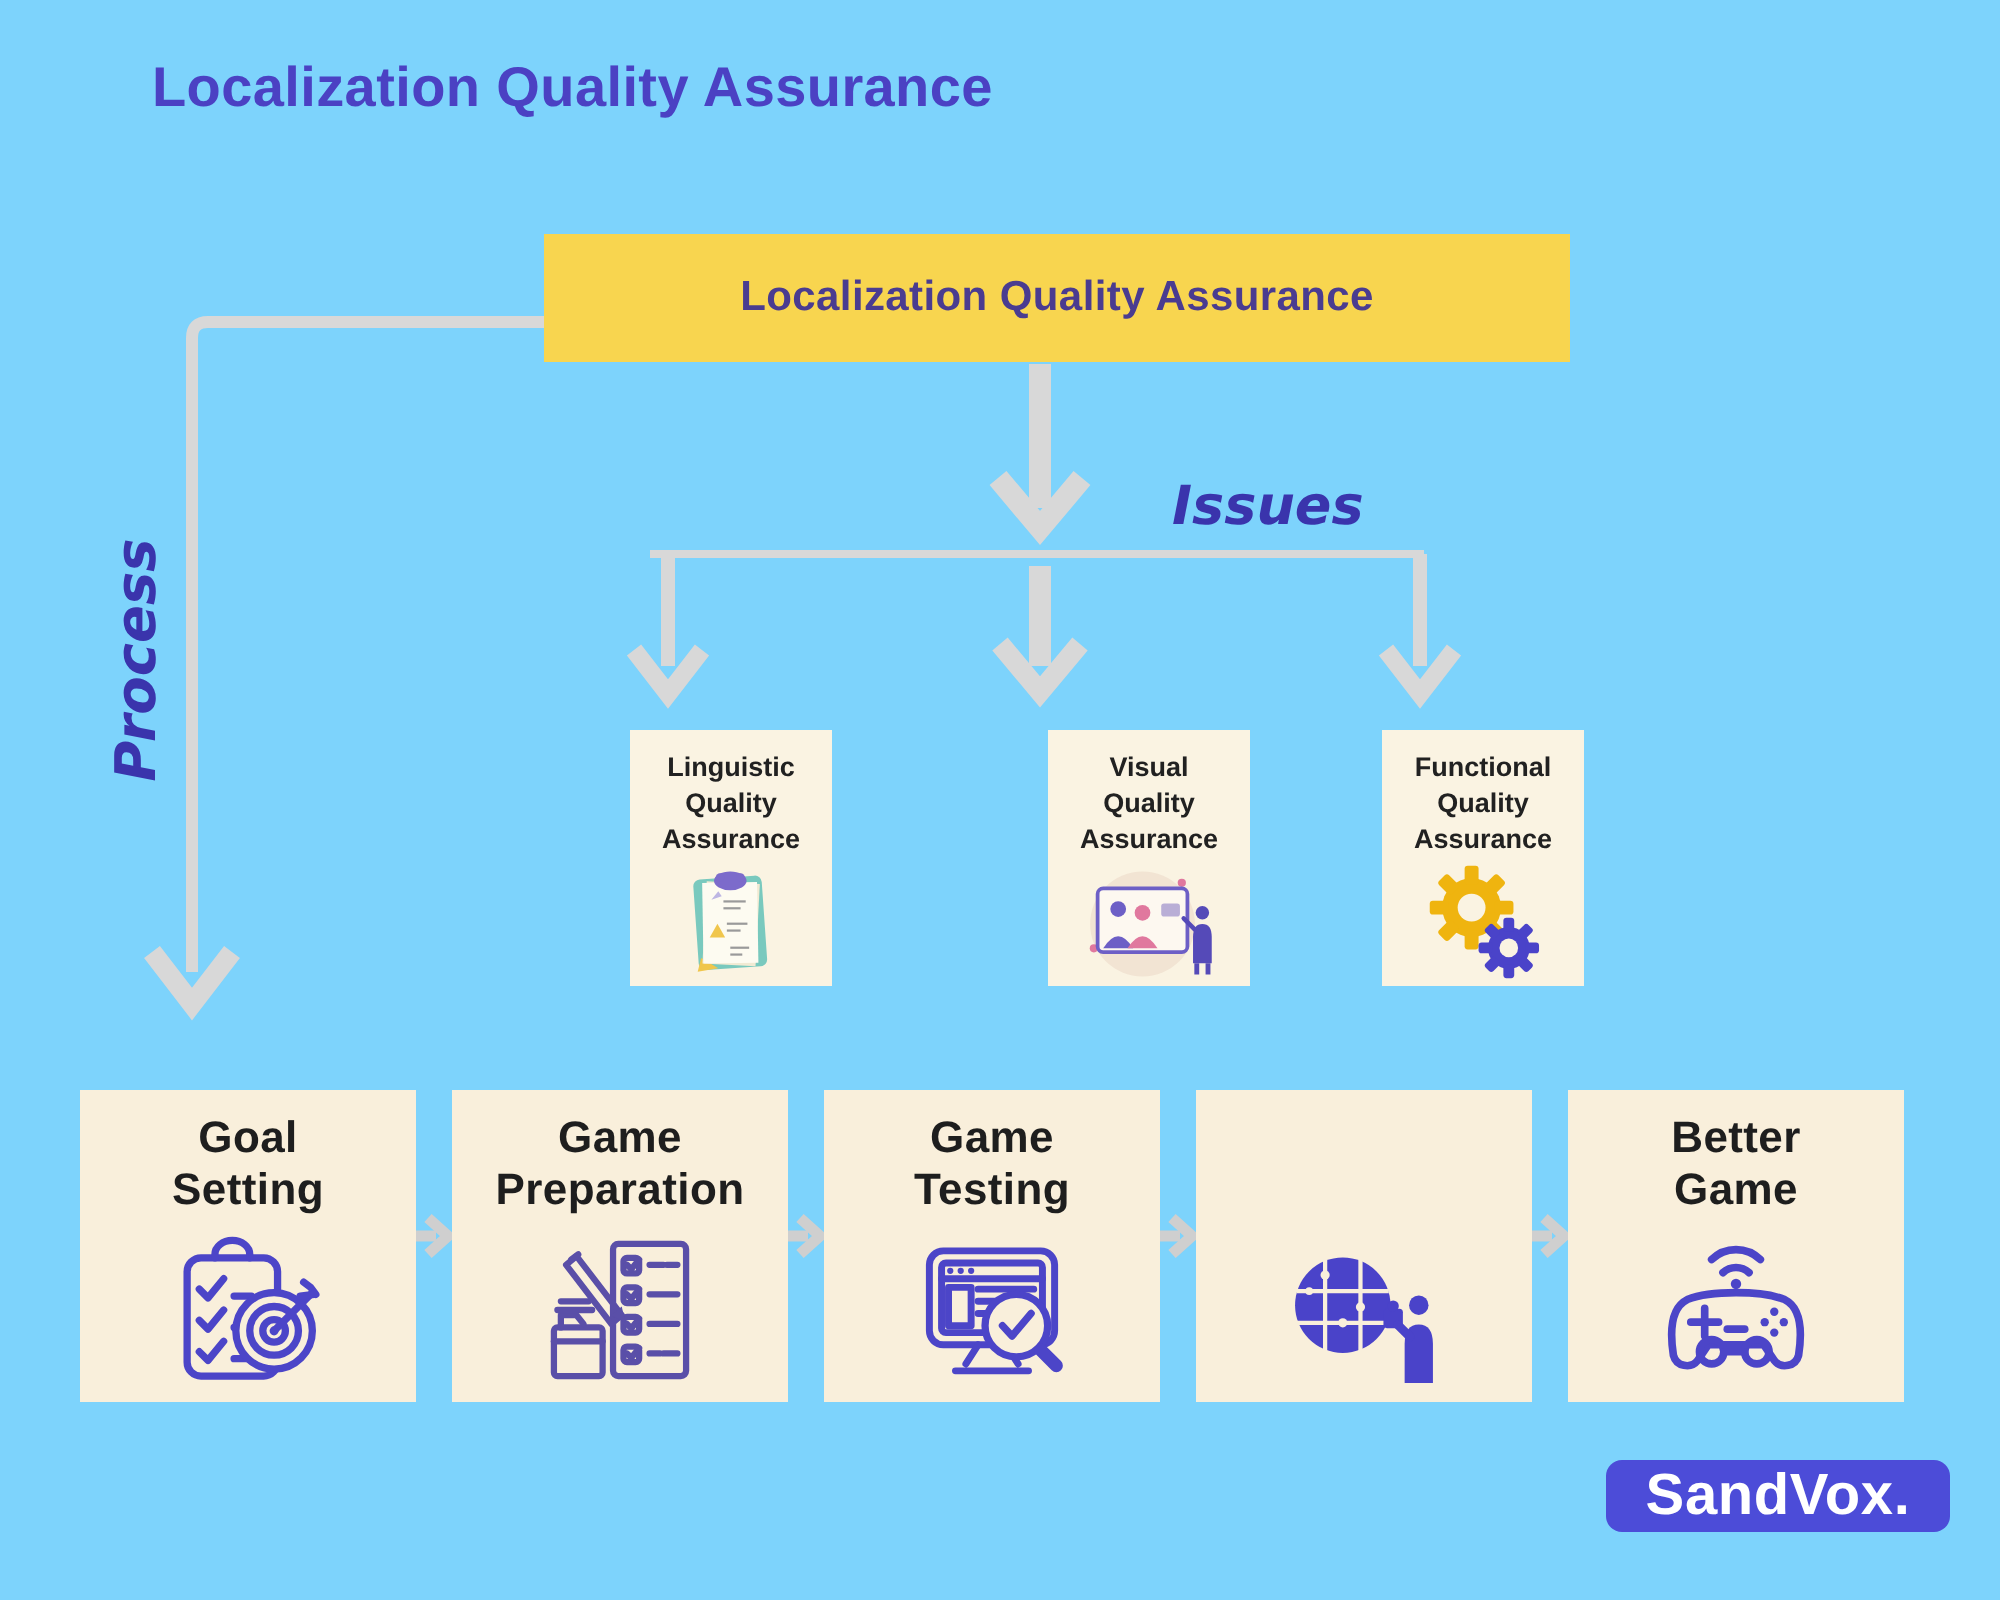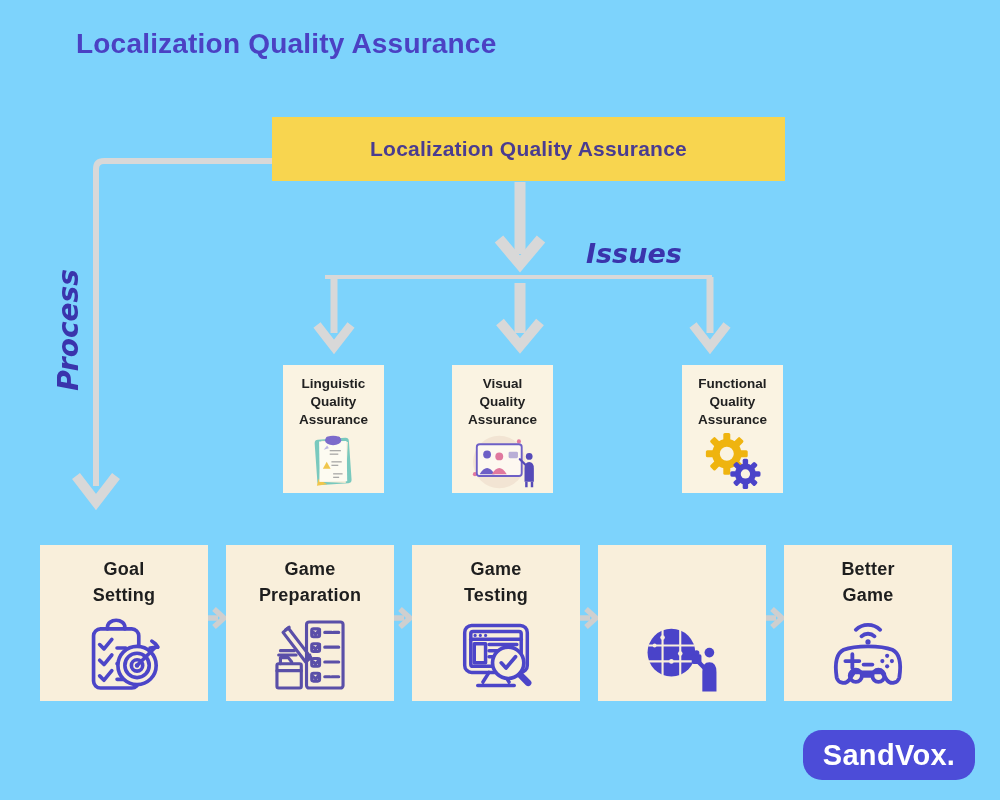--- a/index.html
+++ b/index.html
@@ -22,39 +22,39 @@
     position:absolute;font-style:italic;font-weight:bold;color:#3a34ac;
     font-family:"DejaVu Sans","Liberation Sans",sans-serif;
   }
   .issues-label{left:586px;top:238px;font-size:27px;}
   .process-label{
     left:68px;top:330px;font-size:28px;white-space:nowrap;
     transform:translate(-50%,-50%) rotate(-90deg);
   }
   .issue-box{
     position:absolute;top:365px;width:101px;height:128px;background:#faf3e2;
-    display:flex;flex-direction:column;align-items:center;padding-top:10px;
+    display:flex;flex-direction:column;align-items:center;padding-top:10px;margin-left:32px;
   }
   .issue-box .label{
     white-space:pre-line;text-align:center;font-size:13.5px;line-height:18px;
     font-weight:600;color:#212121;
   }
   .issue-box .icon{margin-top:auto;margin-bottom:2px;}
   .step-box{
     position:absolute;top:545px;width:168px;height:156px;background:#f9efdb;
     display:flex;flex-direction:column;align-items:center;padding-top:11px;
   }
   .step-box .label{
-    white-space:pre-line;text-align:center;font-size:18px;line-height:26px;
+    white-space:pre-line;text-align:center;font-size:22px;line-height:26px;
     font-weight:600;color:#1e1e1e;letter-spacing:.2px;
   }
   .step-box .icon{margin-top:auto;margin-bottom:6px;}
   .brand-badge{
-    position:absolute;left:803px;top:730px;width:172px;height:50px;
-    background:#4c4cd8;border-radius:19px;display:flex;align-items:center;justify-content:center;
+    position:absolute;left:803px;top:730px;width:172px;height:36px;
+    background:#4c4cd8;border-radius:8px;display:flex;align-items:center;justify-content:center;
     color:#ffffff;font-size:29px;font-weight:bold;letter-spacing:.3px;
   }
 </style>
 </head>
 <body>
 
 <div class="canvas">
 
   <h1 class="page-title">Localization Quality Assurance</h1>
 
@@ -121,42 +121,42 @@
         <path d="M27 36 h12"></path>
           <path d="M27 40 h8"></path>
         <path d="M29 50 h11"></path>
           <path d="M29 54 h7"></path>
       </g>
       <path d="M17 44 l4.5 -8 l4.5 8 z" fill="#f0c64c"></path>
       <path d="M18 22 l4 -5 l2 3 z" fill="#bdb6e3"></path>
     </svg>
   </div>
 
-  <div class="issue-box" style="left:452px">
+  <div class="issue-box" style="left:492px">
     <div class="label">Visual
 Quality
 Assurance</div>
     <svg class="icon" width="72" height="58" viewBox="0 0 76 62">
       <circle cx="34" cy="31" r="28" fill="#f2e4d3"></circle>
       <circle cx="55" cy="9" r="2.2" fill="#e0789e"></circle>
       <circle cx="8" cy="44" r="2.2" fill="#e0789e"></circle>
       <rect x="10" y="12" width="48" height="34" rx="3" fill="#fdf8f0" stroke="#6d5fc6" stroke-width="2"></rect>
       <circle cx="21" cy="23" r="4.2" fill="#6d5fc6"></circle>
       <path d="M13 44 q8 -13 16 0 z" fill="#6d5fc6"></path>
       <circle cx="34" cy="25" r="4.2" fill="#e0789e"></circle>
       <path d="M26 44 q8 -13 16 0 z" fill="#e0789e"></path>
       <rect x="44" y="20" width="10" height="7" rx="1.5" fill="#b9aed6"></rect>
       <circle cx="66" cy="25" r="3.6" fill="#554ab8"></circle>
       <path d="M61 52 v-14 q0 -7 5 -7 t5 7 v14 z" fill="#554ab8"></path>
       <path d="M62 34 l-6 -6" stroke="#554ab8" stroke-width="2.4" stroke-linecap="round"></path>
       <path d="M63 52 v6 M69 52 v6" stroke="#554ab8" stroke-width="2.6"></path>
     </svg>
   </div>
 
-  <div class="issue-box" style="left:682px">
+  <div class="issue-box" style="left:659px">
     <div class="label">Functional
 Quality
 Assurance</div>
     <svg class="icon" width="62" height="62" viewBox="0 0 80 80">
       <g transform="translate(32,32)">
         <g fill="#efb40f">
           <circle r="19"></circle>
           <rect x="-4.5" y="-27" width="9" height="12" rx="2"></rect>
           <rect x="-4.5" y="-27" width="9" height="12" rx="2" transform="rotate(45)"></rect>
           <rect x="-4.5" y="-27" width="9" height="12" rx="2" transform="rotate(90)"></rect>

